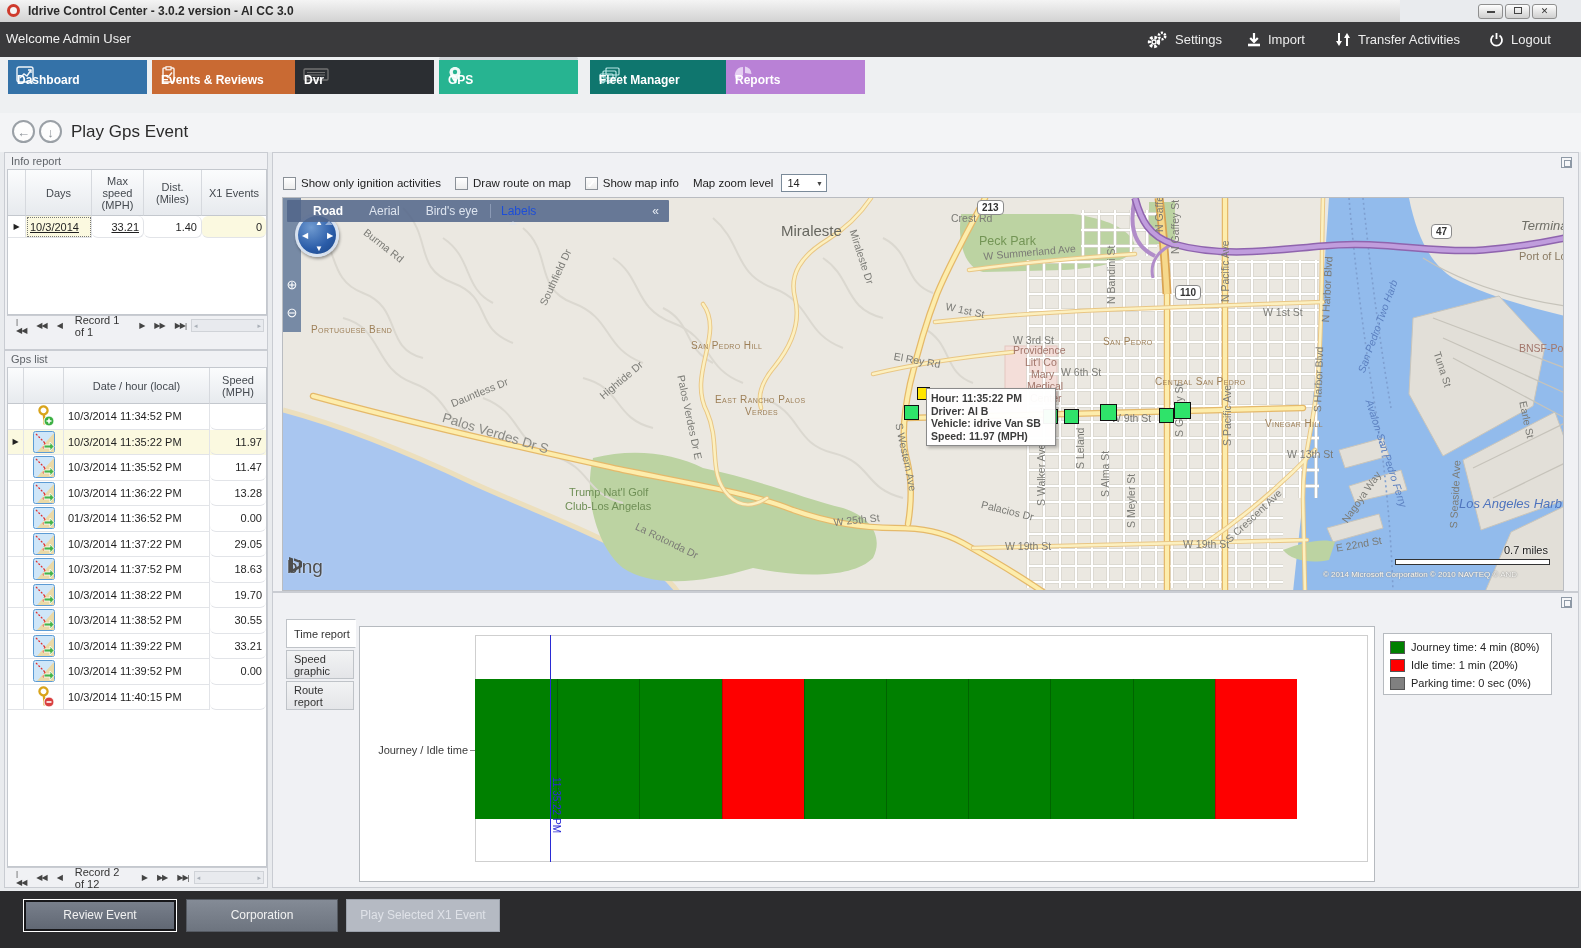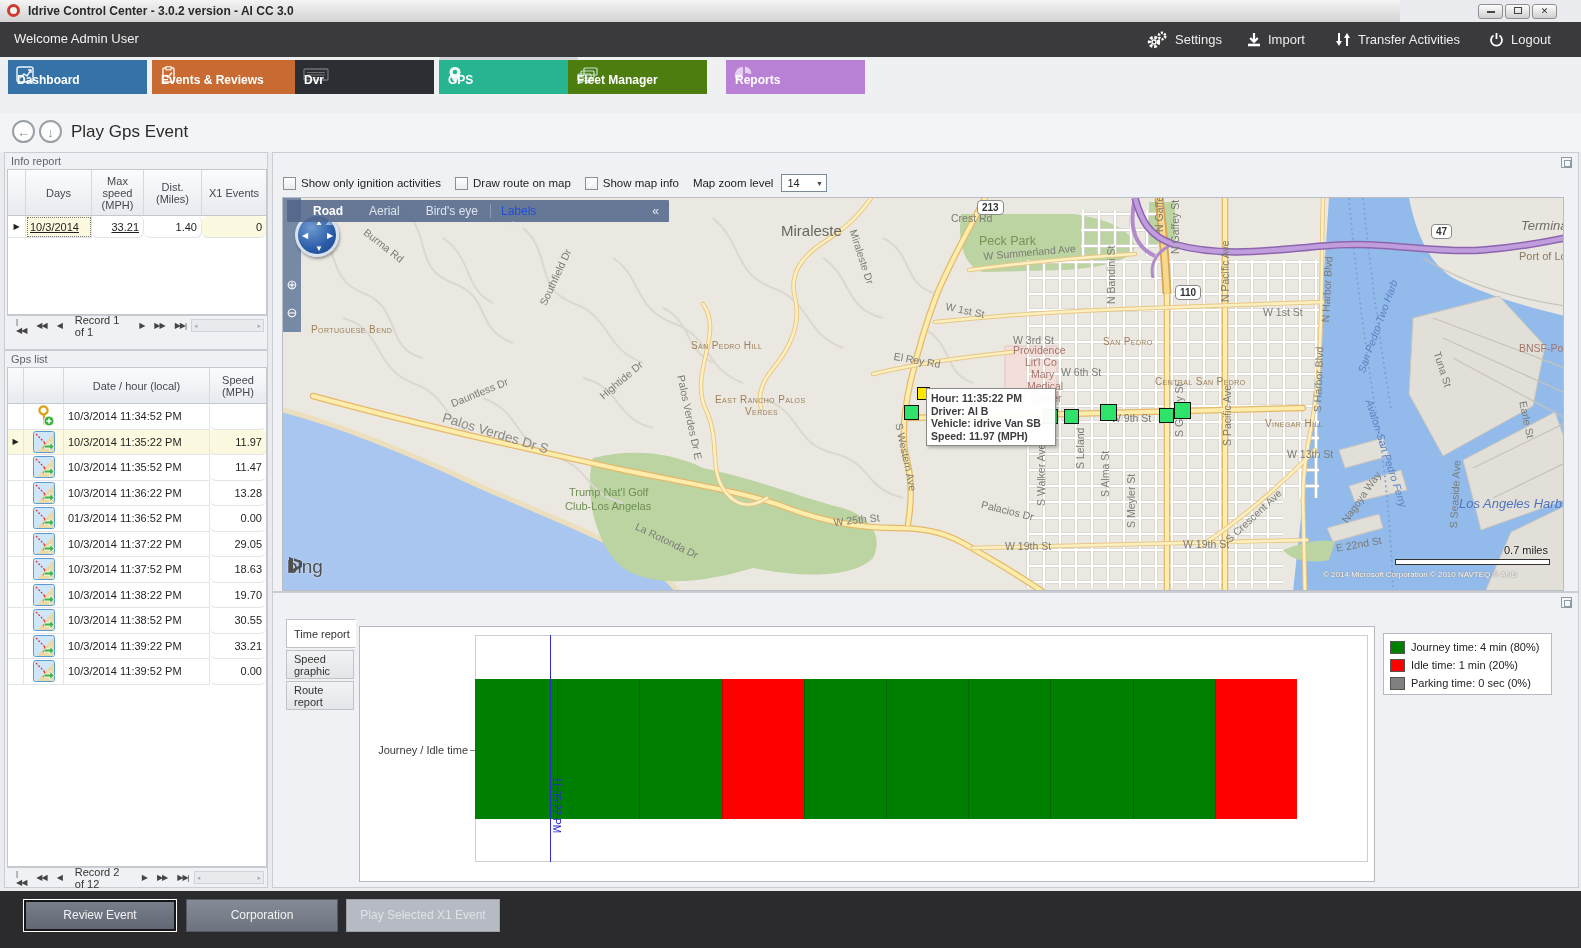--- a/index.html
+++ b/index.html
@@ -10,21 +10,21 @@
   
   #titlebar{left:0;top:0;width:1400px;height:22px;background:linear-gradient(#f4f4f4,#d2d2d2);border-bottom:1px solid #b9b9b9;}
   #title-icon{left:7px;top:4px;width:13px;height:13px;border-radius:50%;border:3px solid #cf3a2c;background:#f4f4f4;box-sizing:border-box;}
   #title-text{left:28px;top:4px;font-size:12px;font-weight:bold;color:#2a2a2a;}
   .winbtn{top:4px;width:25px;height:15px;border:1px solid #8f8f8f;border-radius:3px;background:linear-gradient(#fefefe,#cfcfcf);text-align:center;line-height:13px;font-size:9px;color:#333;box-sizing:border-box;}
   .winbtn .bar{display:inline-block;width:8px;height:2px;background:#444;margin-bottom:1px;}
   .winbtn .box{display:inline-block;width:8px;height:7px;border:1.5px solid #444;box-sizing:border-box;margin-top:2px;}
 
   
   #header{left:0;top:22px;width:1581px;height:35px;background:#3a3a3c;color:#fff;}
-  #welcome{left:14px;top:9px;font-size:13px;color:#f2f2f2;}
+  #welcome{left:6px;top:9px;font-size:13px;color:#f2f2f2;}
   .hact{top:0;height:35px;display:flex;align-items:center;gap:7px;color:#ededed;font-size:13px;cursor:default;}
   .hact svg{display:block;}
 
   
   #tabsrow{left:0;top:57px;width:1581px;height:56px;background:#eef0f2;}
   .tab{position:absolute;top:3px;width:139px;height:34px;color:#fff;}
   .tab .lbl{position:absolute;left:9px;bottom:7px;font-size:12px;font-weight:bold;}
   .tab .ticon{position:absolute;left:8px;top:6px;width:20px;height:18px;opacity:.92;}
   #gps-indicator{left:439px;top:0px;width:139px;height:3px;background:#d2d6da;border-radius:2px;}
 
@@ -200,21 +200,21 @@
           </svg></span>
       <span class="lbl">Dvr</span>
     </div>
     <div class="tab" style="left: 439px; background: rgb(39, 180, 145);">
       <span class="ticon"><svg width="16" height="19" viewBox="0 0 16 19">
             <path d="M8,1 C4.5,1 2.5,3.5 2.5,6.2 C2.5,9.8 8,17 8,17 C8,17 13.5,9.8 13.5,6.2 C13.5,3.5 11.5,1 8,1 Z" fill="#fff"></path>
             <circle cx="8" cy="6" r="2.2" fill="#27b491"></circle>
           </svg></span>
       <span class="lbl">GPS</span>
     </div>
-    <div class="tab" style="left: 568px; background: #4d7c0f;">
+    <div class="tab" style="left: 590px; background: #0f766e;">
       <span class="ticon"><svg width="26" height="18" viewBox="0 0 26 18">
             <g fill="none" stroke="#dff" stroke-width="1.2" opacity="0.9">
               <rect x="8" y="2" width="13" height="7" rx="1"></rect>
               <rect x="5" y="5" width="13" height="7" rx="1"></rect>
               <rect x="2" y="8" width="13" height="7" rx="1"></rect>
               <circle cx="5" cy="15.5" r="1.3"></circle>
               <circle cx="12" cy="15.5" r="1.3"></circle>
             </g>
           </svg></span>
       <span class="lbl">Fleet Manager</span>
@@ -414,20 +414,35 @@
             <div class="cell" style="width: 40px; justify-content: center;">
               <svg width="22" height="22" viewBox="0 0 22 22">
                 <rect x="0.5" y="0.5" width="21" height="21" rx="2" fill="#cfe6f8" stroke="#5b9bd5"></rect>
                 <path d="M21,2 L21,21 L4,21 Z" fill="#ead9a7"></path>
                 <path d="M3,3 L12,12 M12,12 L10,18" stroke="#e03030" stroke-width="1.3" stroke-dasharray="2 1.5" fill="none"></path>
                 <polygon points="11,14 17,14 17,11 21,15.5 17,20 17,17 11,17" fill="#46b44a" stroke="#fff" stroke-width="0.8"></polygon>
               </svg>
             </div>
             <div class="cell" style="width: 146px;">10/3/2014 11:39:52 PM</div>
             <div class="cell num" style="width: 56px; border-right: none;">0.00</div>
+          </div>
+          <div style="display: flex; height: 25.5px;">
+            <div class="cell sel-ind" style="width: 16px;"></div>
+            <div class="cell" style="width: 40px; justify-content: center;">
+              <svg width="22" height="22" viewBox="0 0 22 22">
+                <g transform="rotate(40 11 11)">
+                  <circle cx="7" cy="7" r="4" fill="none" stroke="#d9a41b" stroke-width="2.4"></circle>
+                  <path d="M10,10 L17,17 M14,14 l2.5,-2.5 M16,16 l2,-2" stroke="#d9a41b" stroke-width="2.4" fill="none"></path>
+                </g>
+                <circle cx="16" cy="16" r="5" fill="#d94040" stroke="#fff" stroke-width="1"></circle>
+                <path d="M13.5,16 h5" stroke="#fff" stroke-width="1.6"></path>
+              </svg>
+            </div>
+            <div class="cell" style="width: 146px;">10/3/2014 11:40:15 PM</div>
+            <div class="cell num" style="width: 56px; border-right: none;"></div>
           </div>
         </div>
     </div>
     <div class="navbar" style="left:2px;top:516px;width:260px;">
       <span class="navg">|◀◀</span>
       <span class="navg">◀◀</span>
       <span class="navg">◀</span>
       <span class="navlabel">Record 2 of 12</span>
       <span class="navg">▶</span>
       <span class="navg">▶▶</span>

